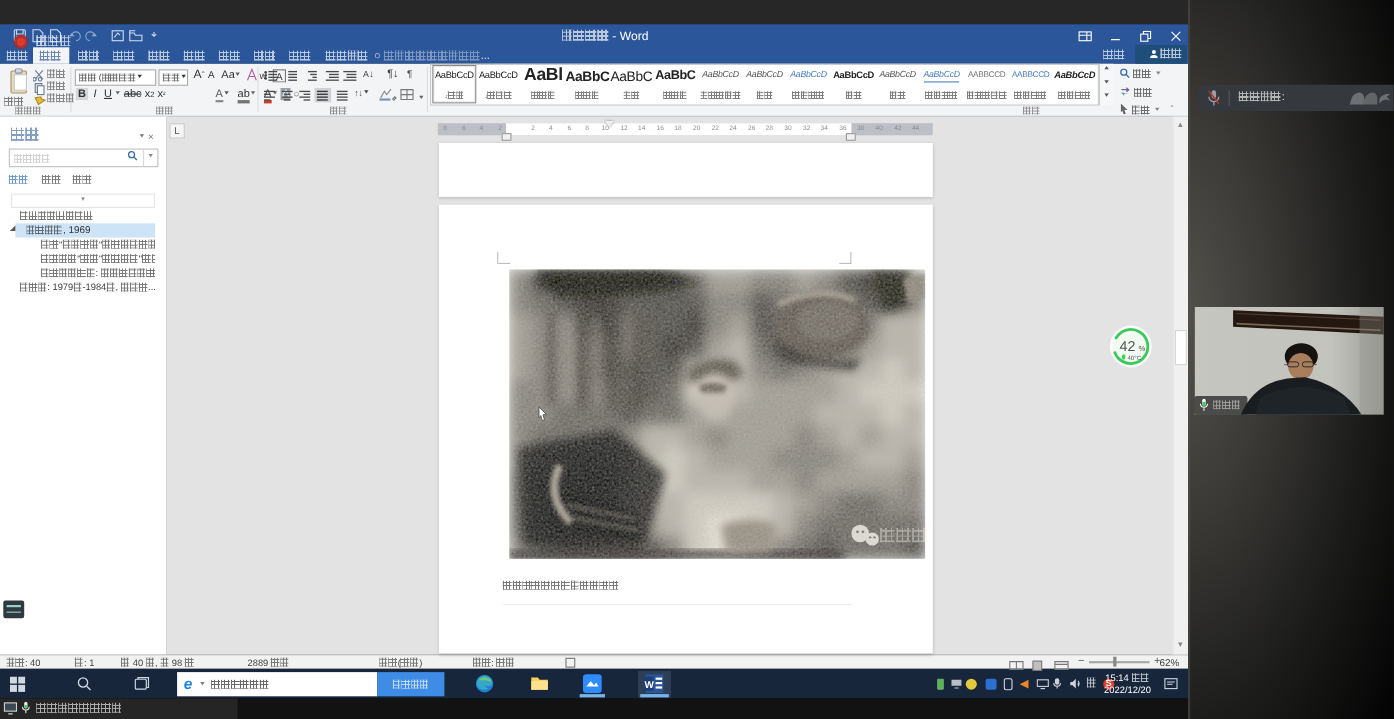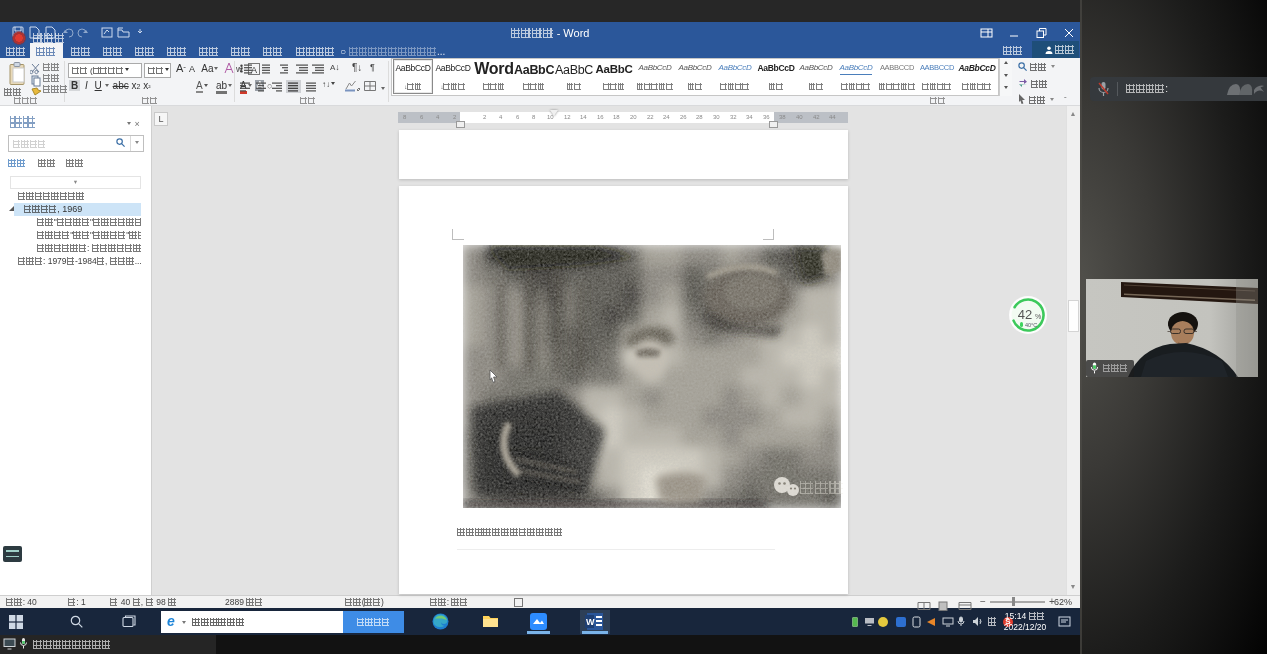--- a/index.html
+++ b/index.html
@@ -173,21 +173,21 @@
       <rect x="1" y="9.5" width="10" height="2" fill="#7a94c0"></rect>
       <path d="M14 11l2-2-1-1-2 2zM20.5 1.5h11v9h-11zM20.5 6h11M26 1.5v9" stroke="#777" fill="none"></path>
     </svg><i class="td"></i></div>
 <div class="ab" style="left:300px;top:96px;color:#666;font-size:8px"><span class="z"><b></b><b></b></span></div>
 <div class="ab" style="left:391px;top:58px;width:608px;height:38px;background:#fff;border:1px solid #c6c6c6"></div>
 <div class="ab" style="left:393px;top:59px;width:40px;height:35px;background:#fff;border:1px solid #8a8a8a;box-shadow:inset 0 0 0 1px #e8e8e8"></div>
 <div class="ab" style="left:393px;top:63px;width:40px;text-align:center;color:#222;font-size:8.5px;letter-spacing:-0.3px">AaBbCcD</div>
 <div class="ab" style="left:393px;top:82px;width:40px;text-align:center;color:#444;font-size:7.5px"><span style="font-size:6px">↓</span><span class="z"><b></b><b></b></span></div>
 <div class="ab" style="left:433px;top:63px;width:40px;text-align:center;color:#222;font-size:8.5px;letter-spacing:-0.3px">AaBbCcD</div>
 <div class="ab" style="left:433px;top:82px;width:40px;text-align:center;color:#444;font-size:7.5px"><span style="font-size:6px">↓</span><span class="z"><b></b><b></b><b></b></span></div>
-<div class="ab" style="left:474px;top:60px;width:40px;text-align:center;color:#222;font-size:16px;font-weight:bold;letter-spacing:-0.3px">Word</div>
+<div class="ab" style="left:474px;top:60px;width:40px;text-align:center;color:#222;font-size:16px;font-weight:bold;letter-spacing:-0.3px">AaBl</div>
 <div class="ab" style="left:474px;top:82px;width:40px;text-align:center;color:#444;font-size:7.5px"><span class="z"><b></b><b></b><b></b></span></div>
 <div class="ab" style="left:514px;top:63px;width:40px;text-align:center;color:#222;font-size:12.5px;font-weight:bold;letter-spacing:-0.3px">AaBbC</div>
 <div class="ab" style="left:514px;top:82px;width:40px;text-align:center;color:#444;font-size:7.5px"><span class="z"><b></b><b></b><b></b></span></div>
 <div class="ab" style="left:554px;top:63px;width:40px;text-align:center;color:#222;font-size:12.5px;letter-spacing:-0.3px">AaBbC</div>
 <div class="ab" style="left:554px;top:82px;width:40px;text-align:center;color:#444;font-size:7.5px"><span class="z"><b></b><b></b></span></div>
 <div class="ab" style="left:594px;top:63px;width:40px;text-align:center;color:#222;font-size:11.5px;font-weight:bold;letter-spacing:-0.3px">AaBbC</div>
 <div class="ab" style="left:594px;top:82px;width:40px;text-align:center;color:#444;font-size:7.5px"><span class="z"><b></b><b></b><b></b></span></div>
 <div class="ab" style="left:635px;top:63px;width:40px;text-align:center;color:#555;font-size:8px;font-style:italic;letter-spacing:-0.3px">AaBbCcD</div>
 <div class="ab" style="left:635px;top:82px;width:40px;text-align:center;color:#444;font-size:7.5px"><span class="z"><b></b><b></b><b></b><b></b><b></b></span></div>
 <div class="ab" style="left:675px;top:63px;width:40px;text-align:center;color:#555;font-size:8px;font-style:italic;letter-spacing:-0.3px">AaBbCcD</div>

